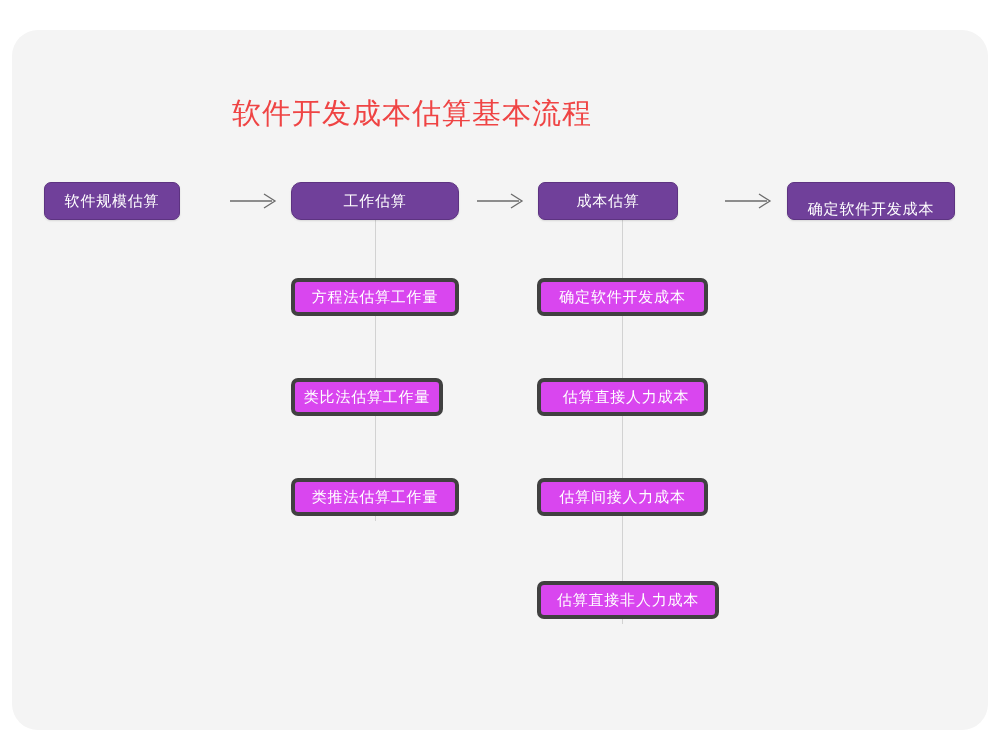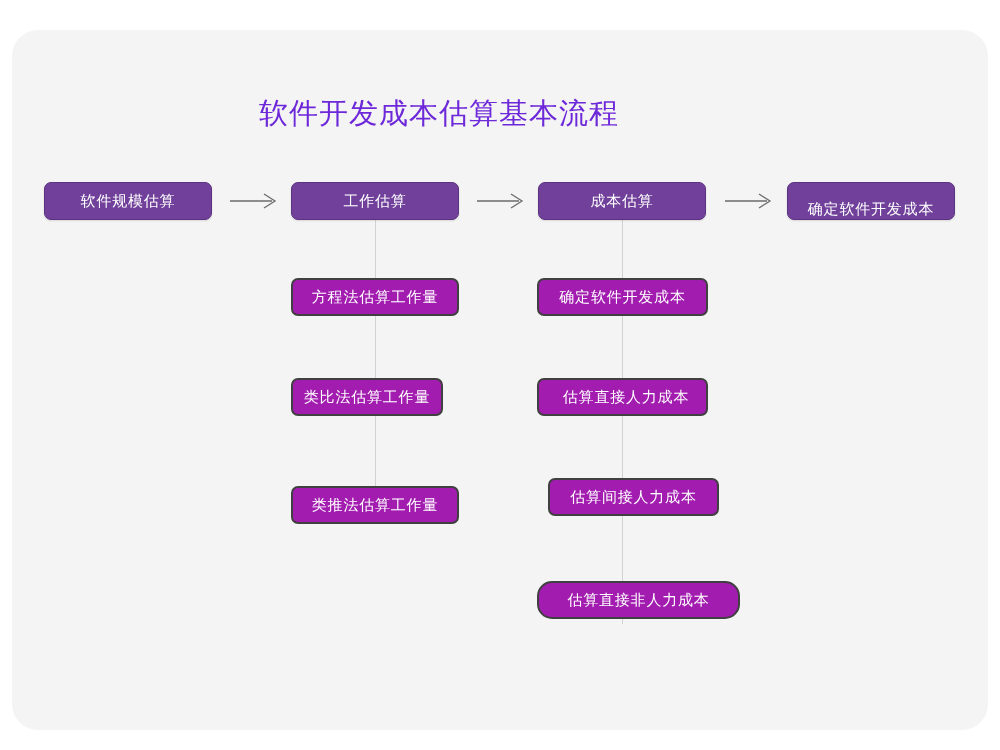--- a/index.html
+++ b/index.html
@@ -32,25 +32,24 @@
 
   
   #chart-title {
     position: absolute;
     left: 0;
     top: 92px;
     width: 824px;
     text-align: center;
     font-size: 29px;
     line-height: 42px;
-    color: #6d28d9;
+    color: #ef4444;
     letter-spacing: 1px;
     font-weight: 400;
     white-space: nowrap;
-    margin-left: 27px;
   }
 
   
   .node {
     position: absolute;
     box-sizing: border-box;
     display: flex;
     align-items: center;
     justify-content: center;
     border-radius: 7px;
@@ -62,22 +61,22 @@
   .node.primary {
     background: #70409a;
     border: 1px solid #5d3381;
     box-shadow: 0 1px 2px rgba(0,0,0,0.12);
     font-size: 15px;
     letter-spacing: 0.8px;
     height: 38px;
   }
 
   .node.secondary {
-    background: #a21caf;
-    border: 2px solid #404040;
+    background: #d946ef;
+    border: 4px solid #404040;
     font-size: 15px;
     letter-spacing: 0.8px;
     height: 38px;
     color: #ffffff;
   }
 
   
   .h-arrow {
     position: absolute;
   }
@@ -94,29 +93,29 @@
 
 <div id="canvas">
 
   <div id="card"></div>
 
   <div id="chart-title">软件开发成本估算基本流程</div>
 
   <div class="v-line" style="left:375px; top:219px; height:302px;"></div>
   <div class="v-line" style="left:622px; top:219px; height:405px;"></div>
 
-  <div class="node primary" style="left:44px; top:182px; width:168px;">
+  <div class="node primary" style="left:44px; top:182px; width:136px;">
     <span>软件规模估算</span>
   </div>
 
-  <div class="node primary" style="left:291px; top:182px; width:168px;">
+  <div class="node primary" style="left:291px; top:182px; width:168px;border-radius:10px;">
     <span>工作估算</span>
   </div>
 
-  <div class="node primary" style="left:538px; top:182px; width:168px;">
+  <div class="node primary" style="left:538px; top:182px; width:140px;">
     <span>成本估算</span>
   </div>
 
   <div class="node primary" style="left:787px; top:182px; width:168px;align-items:flex-end;">
     <span>确定软件开发成本</span>
   </div>
 
   <svg class="h-arrow" style="left:230px; top:192px;" width="50" height="18" viewBox="0 0 50 18">
     <line x1="0" y1="9" x2="42" y2="9" stroke="#6b6b6b" stroke-width="1.3"></line>
     <polyline points="34,2 45,9 34,16" fill="none" stroke="#6b6b6b" stroke-width="1.3"></polyline>
@@ -133,33 +132,33 @@
   </svg>
 
   <div class="node secondary" style="left:291px; top:278px; width:168px;">
     <span>方程法估算工作量</span>
   </div>
 
   <div class="node secondary" style="left:291px; top:378px; width:152px;">
     <span>类比法估算工作量</span>
   </div>
 
-  <div class="node secondary" style="left:291px; top:478px; width:168px;margin-top:8px;">
+  <div class="node secondary" style="left:291px; top:478px; width:168px;">
     <span>类推法估算工作量</span>
   </div>
 
   <div class="node secondary" style="left:537px; top:278px; width:171px;">
     <span>确定软件开发成本</span>
   </div>
 
   <div class="node secondary" style="left:537px; top:378px; width:171px;padding-left:7px;">
     <span>估算直接人力成本</span>
   </div>
 
-  <div class="node secondary" style="left:537px; top:478px; width:171px;margin-left:11px;">
+  <div class="node secondary" style="left:537px; top:478px; width:171px;">
     <span>估算间接人力成本</span>
   </div>
 
-  <div class="node secondary" style="left:537px; top:581px; width:203px;border-radius:15px;">
+  <div class="node secondary" style="left:537px; top:581px; width:182px;">
     <span>估算直接非人力成本</span>
   </div>
 
 </div>
 
 </body></html>

